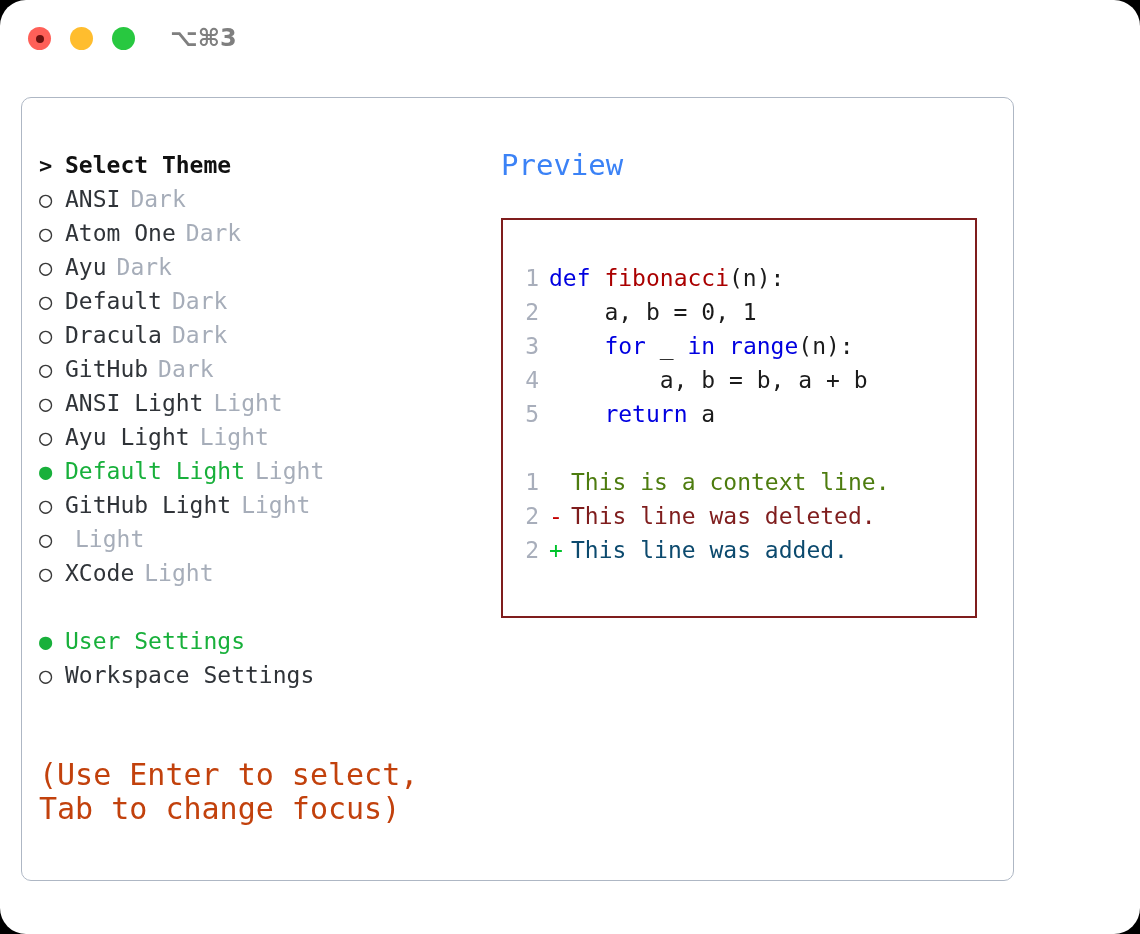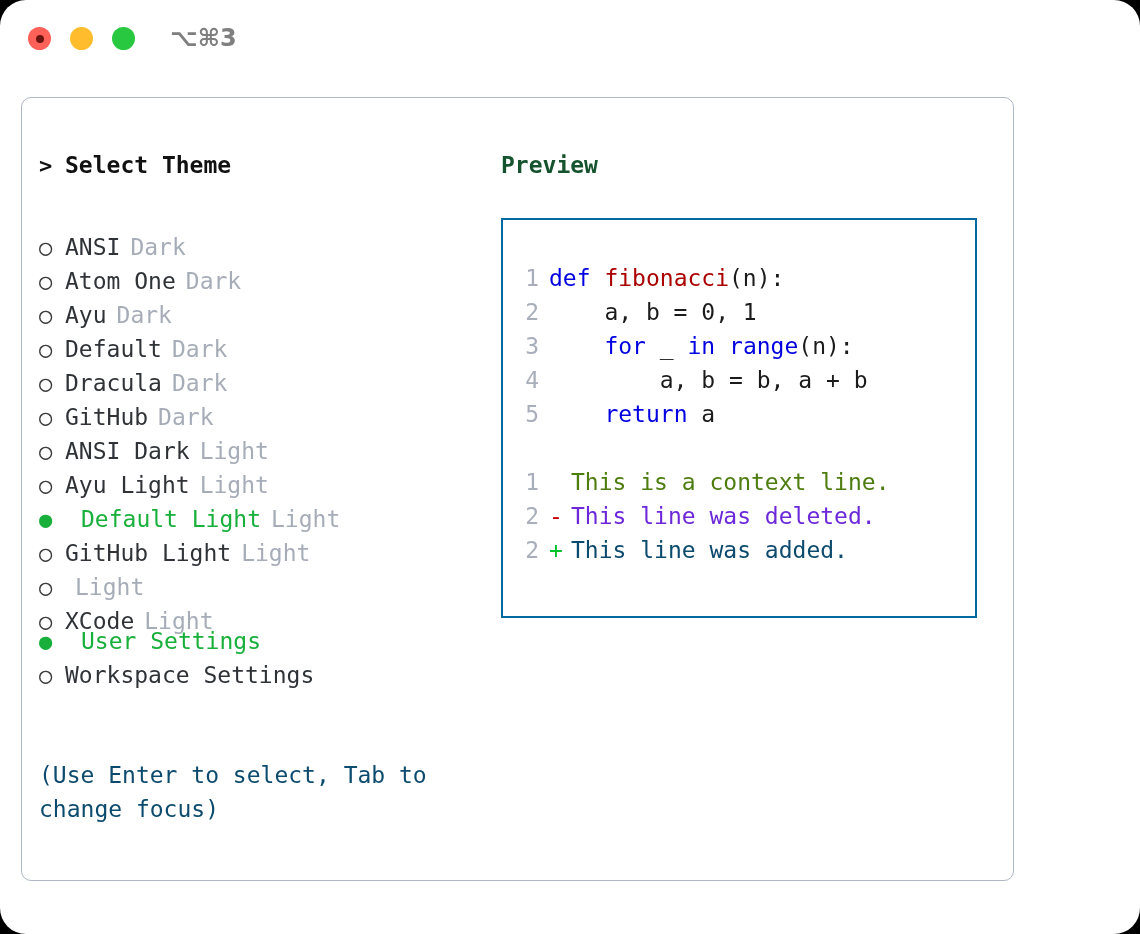--- a/index.html
+++ b/index.html
@@ -106,55 +106,55 @@
     flex: 0 0 26px;
     text-align: left;
     font-size: 22px;
     color: #3a3a3a;
   }
   .bullet.filled { color: #18b03b; }
   .bullet.blank  { color: transparent; }
   .bullet.caret  { color: #111111; font-weight: bold; }
 
   .label        { color: #2f3338; }
-  .label.sel    { color: #18b03b; margin-left: 16px; }
+  .label.sel    { color: #18b03b; }
   .label.head   { color: #111111; font-weight: bold; }
-  .variant      { color: #a6adb9; margin-left: 10px; margin-top: 48px; }
+  .variant      { color: #a6adb9; margin-left: 10px; }
 
   .group-gap { height: 34px; }
 
   .hint {
     position: absolute;
     left: 17px;
     top: 660px;
     width: 420px;
-    font-size: 23px;
-    line-height: 34px;
-    color: #0c4a6e;
+    font-size: 30px;
+    line-height: 34px;
+    color: #c2410c;
     white-space: pre-wrap;
   }
 
   
   .right-col {
     position: absolute;
     left: 479px;
     top: 50px;
     width: 500px;
   }
   .preview-title {
-    font-size: 23px;
-    line-height: 34px;
-    font-weight: bold;
-    color: #14532d;
+    font-size: 29px;
+    line-height: 34px;
+    font-weight: normal;
+    color: #3b82f6;
   }
   .preview-box {
     margin-top: 36px;
     width: 476px;
     height: 400px;
-    border: 2px solid #0369a1;
+    border: 2px solid #7f1d1d;
     background: #ffffff;
     box-sizing: border-box;
     position: relative;
   }
   .code {
     position: absolute;
     left: 8px;
     top: 41px;
     font-size: 23px;
     line-height: 34px;
@@ -172,21 +172,21 @@
   .tok-fn  { color: #aa0000; }
   .tok-pl  { color: #1b1b1b; }
 
   .blankline { display: block; height: 34px; }
 
   .sign {
     display: inline-block;
     width: 22px;
   }
   .d-ctx { color: #4d7c0f; }
-  .d-del { color: #6d28d9; }
+  .d-del { color: #7f1d1d; }
   .d-add { color: #0c4a6e; }
   .sign.ctx { color: transparent; }
   .sign.del { color: #c40000; }
   .sign.add { color: #00c32c; }
 </style>
 </head>
 <body>
 
 <div class="window">
 
@@ -206,21 +206,21 @@
         <span class="bullet caret">&gt;</span>
         <span class="label head">Select Theme</span>
       </div>
       <div id="theme-items">
           <div class="row"><span class="bullet">○</span><span class="label">ANSI</span><span class="variant">Dark</span></div>
           <div class="row"><span class="bullet">○</span><span class="label">Atom One</span><span class="variant">Dark</span></div>
           <div class="row"><span class="bullet">○</span><span class="label">Ayu</span><span class="variant">Dark</span></div>
           <div class="row"><span class="bullet">○</span><span class="label">Default</span><span class="variant">Dark</span></div>
           <div class="row"><span class="bullet">○</span><span class="label">Dracula</span><span class="variant">Dark</span></div>
           <div class="row"><span class="bullet">○</span><span class="label">GitHub</span><span class="variant">Dark</span></div>
-          <div class="row"><span class="bullet">○</span><span class="label">ANSI Dark</span><span class="variant">Light</span></div>
+          <div class="row"><span class="bullet">○</span><span class="label">ANSI Light</span><span class="variant">Light</span></div>
           <div class="row"><span class="bullet">○</span><span class="label">Ayu Light</span><span class="variant">Light</span></div>
           <div class="row"><span class="bullet filled">●</span><span class="label sel">Default Light</span><span class="variant">Light</span></div>
           <div class="row"><span class="bullet">○</span><span class="label">GitHub Light</span><span class="variant">Light</span></div>
           <div class="row"><span class="bullet">○</span><span class="variant">Light</span></div>
           <div class="row"><span class="bullet">○</span><span class="label">XCode</span><span class="variant">Light</span></div>
         </div>
 
       <div class="group-gap"></div>
 
       <div id="apply-items">

